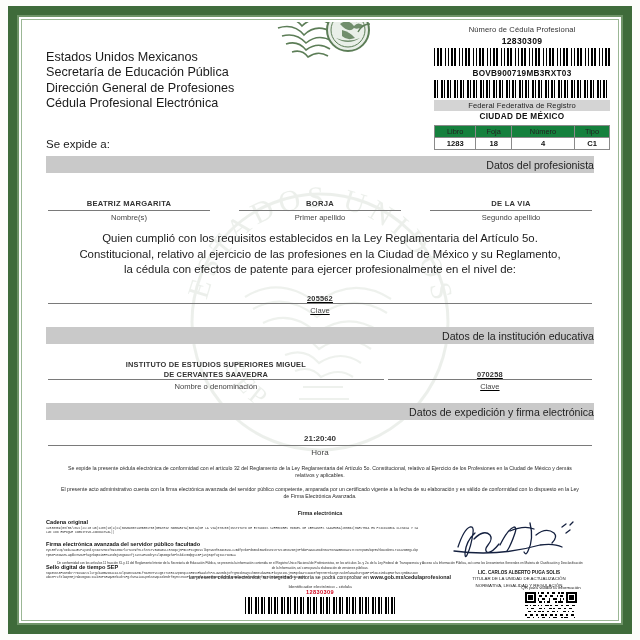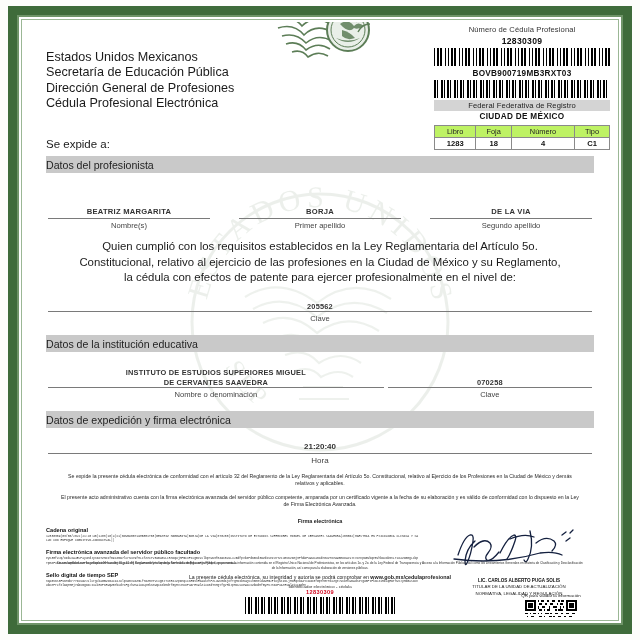--- a/index.html
+++ b/index.html
@@ -66,51 +66,51 @@
   .barcode{
     height:18px;width:100%;margin:1px 0 2px 0;
     background-repeat:repeat-x;background-size:auto 100%;
   }
   .bc1{background-image:repeating-linear-gradient(90deg,#000 0 1px,#fff 1px 3px,#000 3px 5px,#fff 5px 6px,#000 6px 8px,#fff 8px 11px,#000 11px 12px,#fff 12px 14px);}
   .bc2{background-image:repeating-linear-gradient(90deg,#000 0 2px,#fff 2px 3px,#000 3px 4px,#fff 4px 7px,#000 7px 9px,#fff 9px 10px,#000 10px 11px,#fff 11px 13px);}
   .lft-table{
     width:100%;border-collapse:collapse;margin-top:3px;
   }
   .lft-table th{
-    background:#bef264;border:1px solid #8a8a8a;font-size:7.4px;font-weight:normal;
+    background:#15803d;border:1px solid #8a8a8a;font-size:7.4px;font-weight:normal;
     color:#222;padding:1px 0;
   }
   .lft-table td{
     border:1px solid #8a8a8a;font-size:7.6px;font-weight:bold;color:#111;
     padding:1px 0;text-align:center;background:#fff;
   }
   
   .body{position:relative;padding:0 22px;}
   .se-expide{font-size:11.5px;color:#1b1b1b;margin:4px 0 6px 0;}
   .section-bar{
-    background:#c9c9c9;text-align:left;font-size:10.6px;color:#1f1f1f;
+    background:#c9c9c9;text-align:right;font-size:10.6px;color:#1f1f1f;
     padding:2.5px 0;margin:2px 0 0 0;
   }
   .three-cols{
-    display:flex;margin-top:34px;position:relative;gap:25px;
+    display:flex;margin-top:26px;position:relative;gap:25px;
   }
   .col{flex:1;text-align:center;position:relative;}
   .col .val{
     font-size:7.6px;font-weight:bold;color:#333;letter-spacing:.25px;
     padding-bottom:2px;white-space:nowrap;
   }
   .rule{border-bottom:1px solid #7a7a7a;margin:0 2px;}
   .col .cap{font-size:7.6px;color:#444;padding-top:2px;}
   .para{
     text-align:center;font-size:11.4px;line-height:15.5px;color:#1b1b1b;
     margin:9px 14px 0 14px;
   }
   .two-cols{display:flex;margin-top:16px;align-items:flex-end;}
   .tc-left{flex:0 0 62%;text-align:center;}
-  .tc-right{flex:1;text-align:center;}
+  .tc-right{flex:1;text-align:center;text-decoration:underline;}
   .tc-val{font-size:7.4px;font-weight:bold;color:#333;letter-spacing:.2px;line-height:9.6px;}
   .tc-cap{font-size:7.6px;color:#444;padding-top:2px;}
   .datetime{display:flex;margin-top:14px;}
   .dt{flex:1;text-align:center;}
   .dt .v{font-size:8px;font-weight:bold;color:#333;padding-bottom:2px;}
   .dt .c{font-size:8px;color:#444;padding-top:2px;}
   .legal{
     text-align:center;font-size:5.2px;line-height:7px;color:#2a2a2a;
     margin:8px 14px 0 14px;
   }

